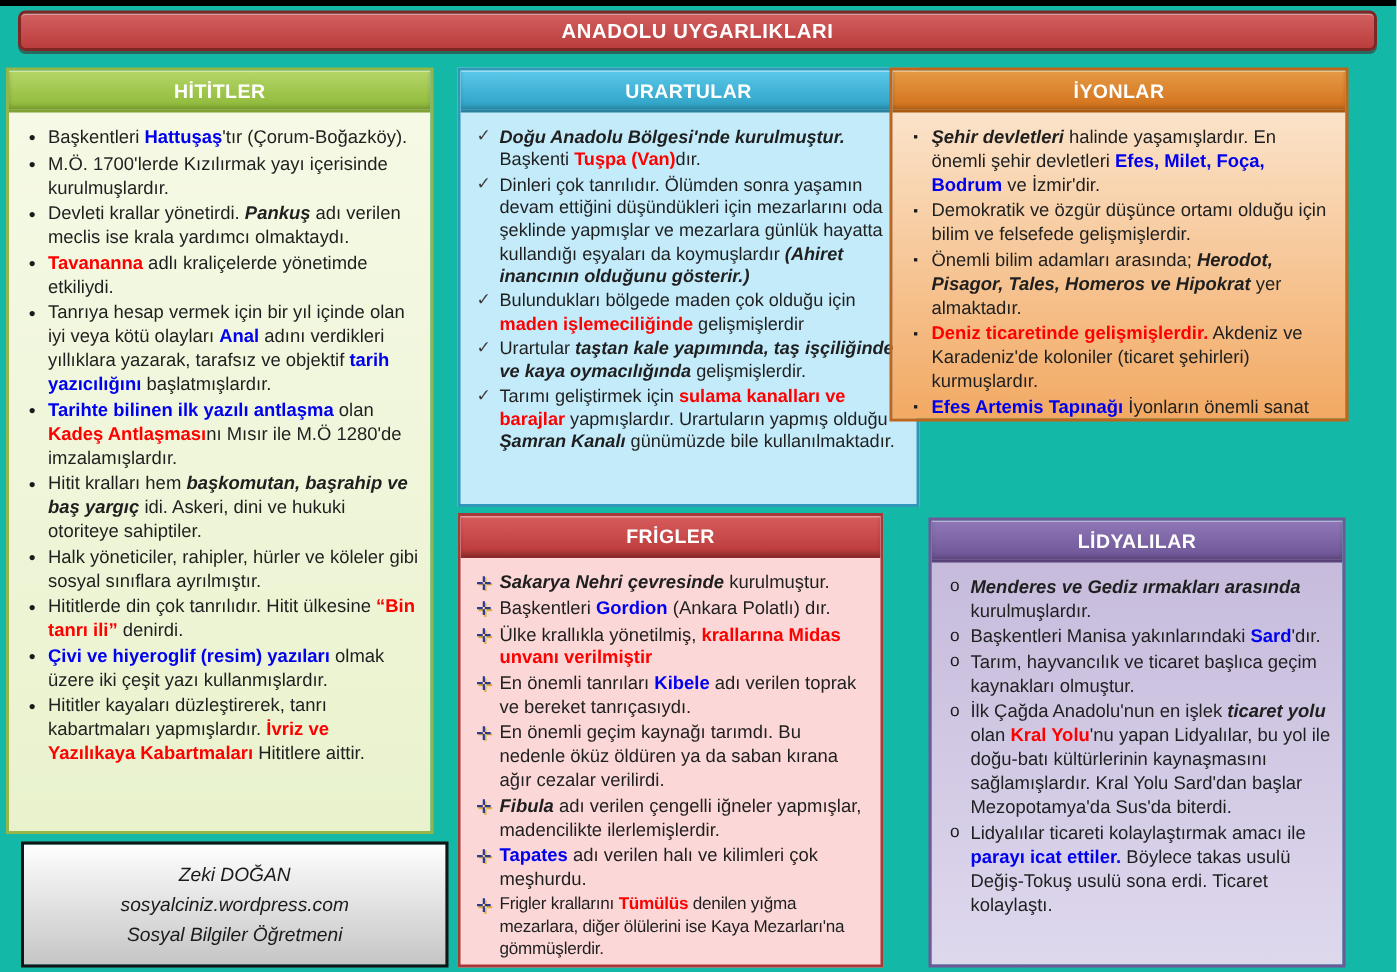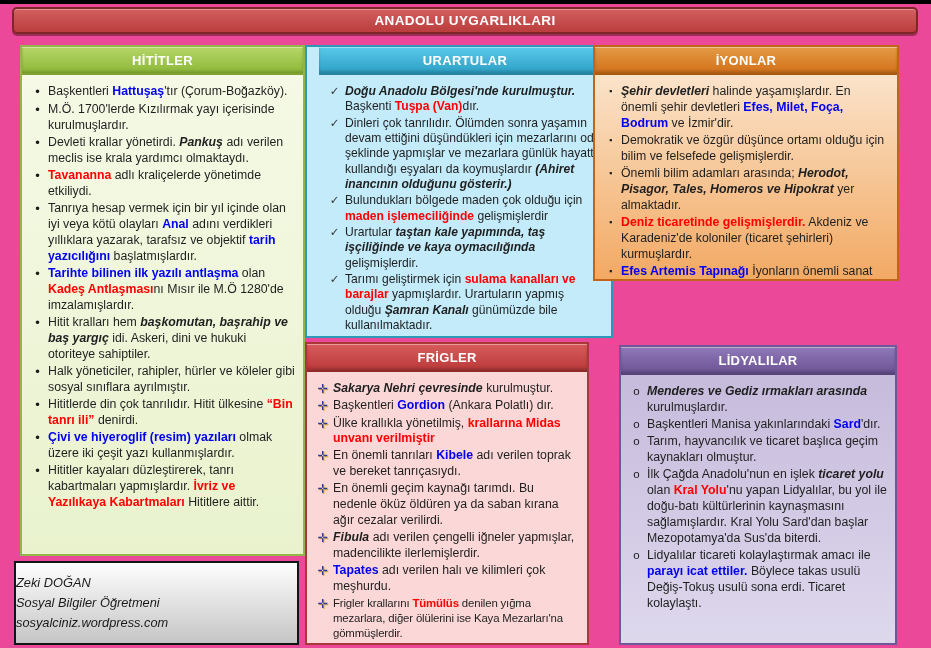--- a/index.html
+++ b/index.html
@@ -1,19 +1,19 @@
 <!DOCTYPE html>
 <html lang="tr"><head>
 <meta charset="utf-8">
 <style>
   html,body{margin:0;padding:0;background:#ffffff;}
   .page{
     position:relative;
     width:931px;height:648px;
-    background:#ec4899;
+    background:#14b8a6;
     font-family:"Liberation Sans","DejaVu Sans",sans-serif;
     overflow:hidden;
   }
   .top-rule{position:absolute;left:0;top:0;width:931px;height:4px;background:#000;}
 
   
   .title-bar{
     position:absolute;left:12px;top:7px;width:906px;height:27px;
     box-sizing:border-box;
     background:linear-gradient(#d25f5f,#bb3d3d);
@@ -37,26 +37,26 @@
   li.item .marker{flex:0 0 21px;text-align:center;}
   li.item .content{flex:1;}
   li.item.condensed{font-size:11.4px;letter-spacing:-0.15px;}
 
   .run-n{font-weight:normal;}
   .run-b{font-weight:bold;font-style:italic;}
   .run-u{font-weight:bold;color:#0000ee;}
   .run-r{font-weight:bold;color:#fe0000;}
 
   
-  .p-hitit{left:20px;top:45px;width:285px;height:511px;border:2px solid #94b54a;background:linear-gradient(#f6fae7,#e9f2cd);}
+  .p-hitit{left:4px;top:45px;width:285px;height:511px;border:2px solid #94b54a;background:linear-gradient(#f6fae7,#e9f2cd);}
   .p-hitit .panel-header{background:linear-gradient(#b6d668,#8cb838);border-bottom:2px solid #7fa233;}
   .p-hitit .marker{font-size:13px;color:#1a1a1a;}
 
   
-  .p-urartu{left:305px;top:45px;width:308px;height:293px;border:2px solid #2f97b8;background:#c3ebfa;padding-left:12px;}
+  .p-urartu{left:305px;top:45px;width:308px;height:293px;border:2px solid #2f97b8;background:#c3ebfa;}
   .p-urartu .panel-header{background:linear-gradient(#5ac9ea,#2da0c4);border-bottom:2px solid #27839f;}
   .p-urartu .marker{font-size:11.5px;color:#3c3c3c;}
   .p-urartu li.item{font-size:12.1px;line-height:1.27;}
 
   
   .p-frig{left:305px;top:342px;width:284px;height:303px;border:2px solid #a93838;background:#fbd7d7;}
   .p-frig .panel-header{background:linear-gradient(#d85c5c,#bb3a3a);border-bottom:2px solid #8f2a2a;}
   .p-frig .marker{font-size:12.5px;font-weight:bold;color:#2b3990;text-shadow:1px 1px 0 rgba(214,170,20,.8);}
 
   
@@ -68,21 +68,21 @@
   .p-lidya{left:619px;top:345px;width:278px;height:300px;border:2px solid #6f5898;background:linear-gradient(#c4b8da,#ded8ed);}
   .p-lidya .panel-header{background:linear-gradient(#9079b8,#6d5495);border-bottom:2px solid #584279;}
   .p-lidya .marker{font-size:11.5px;color:#1a1a1a;}
 
   
   .credit-box{
     position:absolute;left:14px;top:561px;width:285px;height:84px;
     box-sizing:border-box;
     background:linear-gradient(#fefefe,#c5c5c5);
     border:2px solid #141414;
-    display:flex;flex-direction:column;align-items:flex-start;justify-content:center;
+    display:flex;flex-direction:column;align-items:center;justify-content:center;
     font-style:italic;font-size:12.8px;color:#1a1a1a;line-height:1.55;
   }
 </style>
 </head>
 <body>
 
 <div class="page">
   <div class="top-rule"></div>
 
   <div class="title-bar">
@@ -260,16 +260,16 @@
         </li>
         <li class="item">
           <span class="marker">o</span>
           <span class="content"><span class="run-n">Lidyalılar ticareti kolaylaştırmak amacı ile </span><span class="run-u">parayı icat ettiler.</span><span class="run-n"> Böylece takas usulü Değiş-Tokuş usulü sona erdi. Ticaret kolaylaştı.</span></span>
         </li>
       </ul>
   </div>
 
   <div class="credit-box">
     <span>Zeki DOĞAN</span>
+    <span>sosyalciniz.wordpress.com</span>
     <span>Sosyal Bilgiler Öğretmeni</span>
-    <span>sosyalciniz.wordpress.com</span>
   </div>
 </div>
 
 </body></html>

